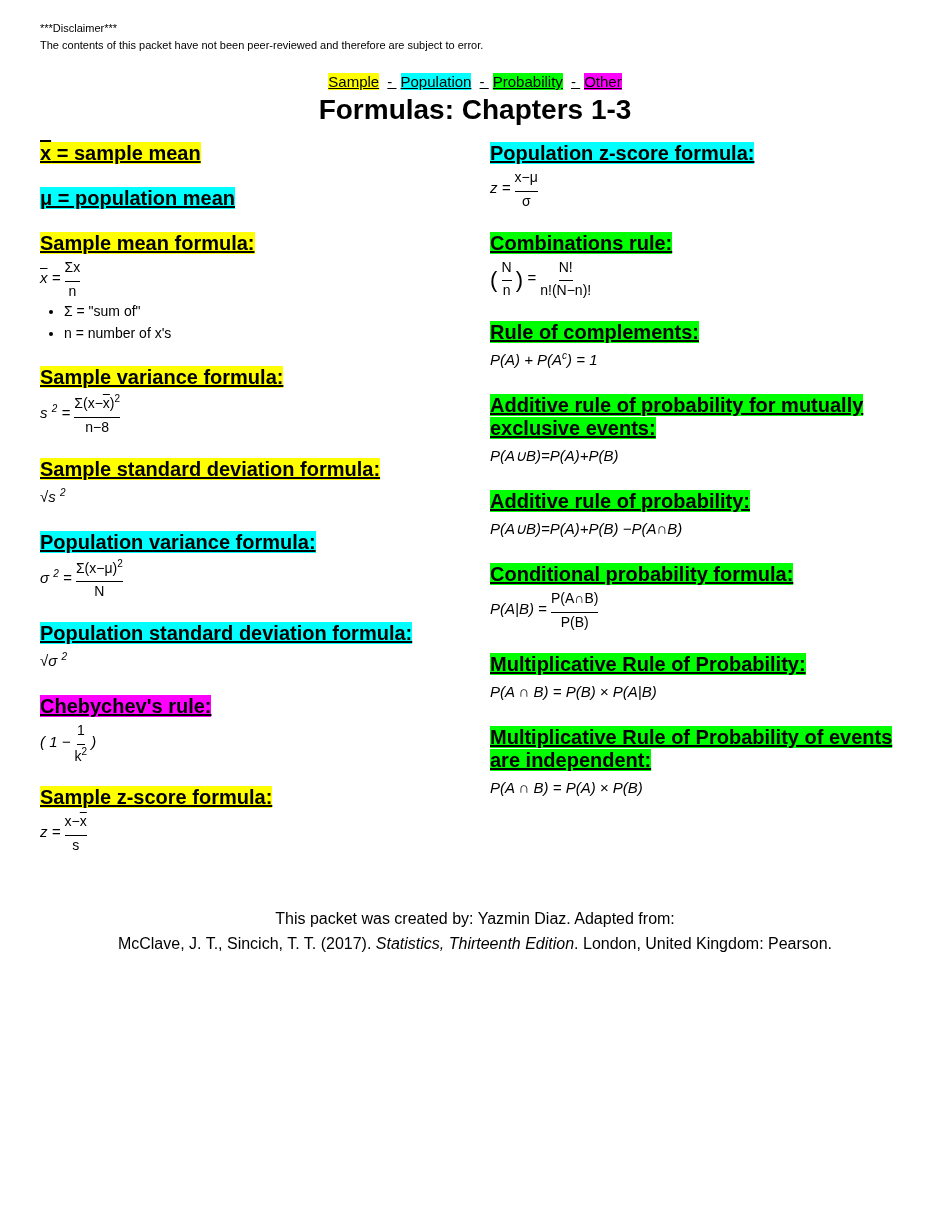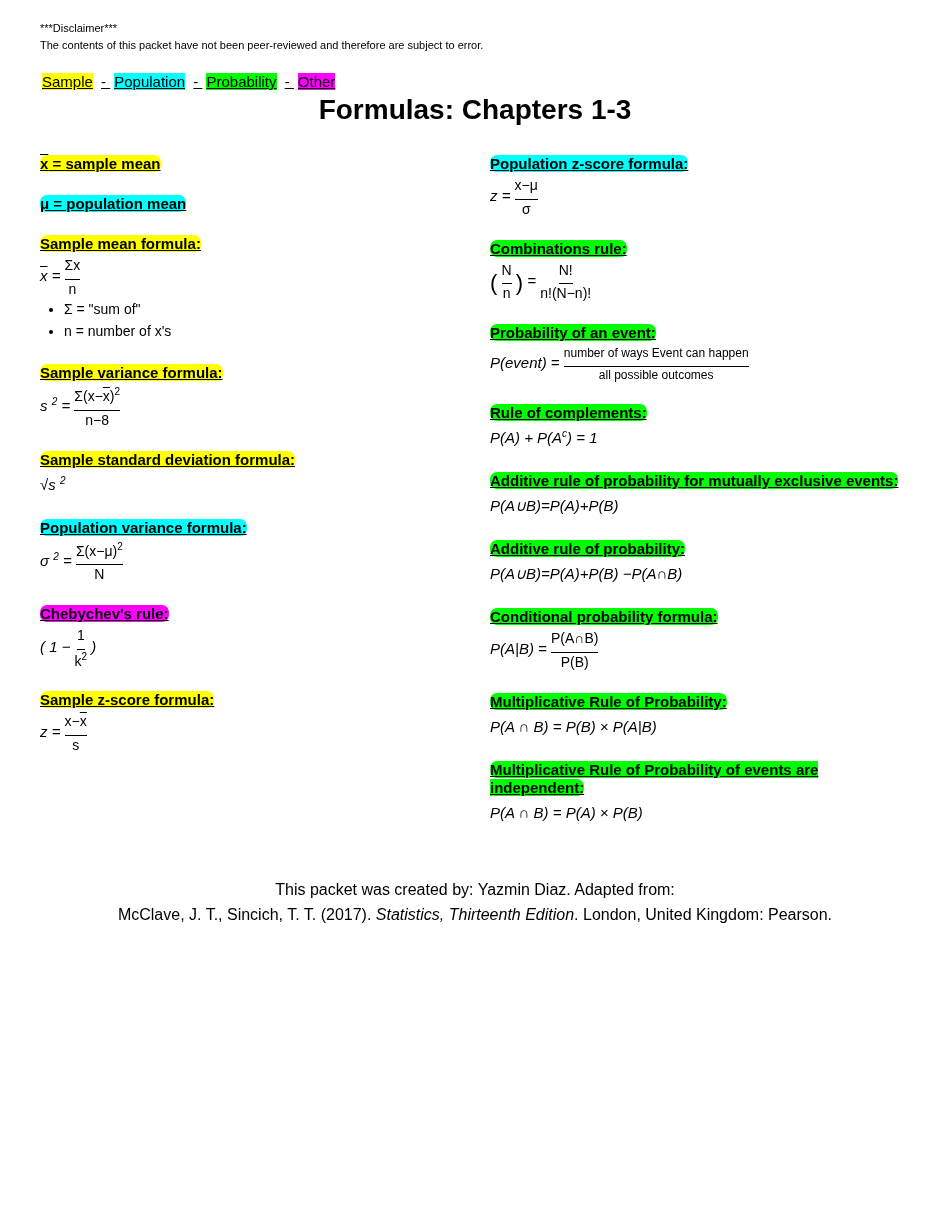--- a/index.html
+++ b/index.html
@@ -11,54 +11,53 @@
       padding: 20px 40px 40px 40px;
       color: #000;
     }
     .disclaimer {
       text-align: left;
       font-size: 11px;
       margin-bottom: 20px;
       line-height: 1.5;
     }
     .nav-line {
-      text-align: left;
+      text-align: center;
       font-size: 15px;
       margin-bottom: 4px;
     }
     .nav-line span {
       text-decoration: underline;
       margin: 0 2px;
     }
     .highlight-yellow { background-color: #ffff00; }
     .highlight-cyan { background-color: #00ffff; }
     .highlight-green { background-color: #00ff00; }
     .highlight-magenta { background-color: #ff00ff; margin-top: 43px; }
     .page-title {
       text-align: center;
       font-size: 28px;
       font-weight: bold;
-      margin-bottom: 29px;
+      margin-bottom: 16px;
     }
     .two-col {
       display: flex;
       gap: 30px;
     }
     .col-left, .col-right {
       flex: 1;
     }
     .formula-block {
       margin-bottom: 22px;
     }
     .formula-label {
       display: inline;
-      font-size: 15px;
+      font-size: 20px;
       font-weight: bold;
       text-decoration: underline;
-      border-radius: 7px;
     }
     .formula-body {
       font-size: 15px;
       margin-top: 4px;
       line-height: 1.6;
     }
     .formula-body ul {
       margin-left: 24px;
       list-style: disc;
       font-size: 14px;
@@ -170,20 +169,26 @@
       <span class="highlight-cyan formula-label">Population variance formula:</span>
       <div class="formula-body">
         <span class="math">σ <sup>2</sup> = </span>
         <span class="fraction">
           <span class="num">Σ(x−μ)<sup>2</sup></span>
           <span class="den">N</span>
         </span>
       </div>
     </div>
 
+    <div class="formula-block">
+      <span class="highlight-cyan formula-label">Population standard deviation formula:</span>
+      <div class="formula-body">
+        <span class="math">√σ <sup>2</sup></span>
+      </div>
+    </div>
 
     <div class="formula-block">
       <span class="highlight-magenta formula-label">Chebychev's rule:</span>
       <div class="formula-body">
         <span class="math">( 1 − </span>
         <span class="fraction" style="display:inline-flex;">
           <span class="num">1</span>
           <span class="den">k<sup>2</sup></span>
         </span>
         <span class="math"> )</span>
@@ -226,30 +231,20 @@
         </span>
         <span style="font-size:22px; vertical-align:middle;">)</span>
         <span class="math"> = </span>
         <span class="fraction">
           <span class="num">N!</span>
           <span class="den">n!(N−n)!</span>
         </span>
       </div>
     </div>
 
-    <div class="formula-block">
-      <span class="highlight-green formula-label">Probability of an event:</span>
-      <div class="formula-body">
-        <span class="math">P(event) = </span>
-        <span class="fraction">
-          <span class="num" style="font-size:12px;">number of ways Event can happen</span>
-          <span class="den" style="font-size:12px;">all possible outcomes</span>
-        </span>
-      </div>
-    </div>
 
     <div class="formula-block">
       <span class="highlight-green formula-label">Rule of complements:</span>
       <div class="formula-body">
         <span class="math">P(A) + P(A<sup>c</sup>) = 1</span>
       </div>
     </div>
 
     <div class="formula-block">
       <span class="highlight-green formula-label">Additive rule of probability for mutually exclusive events:</span>

